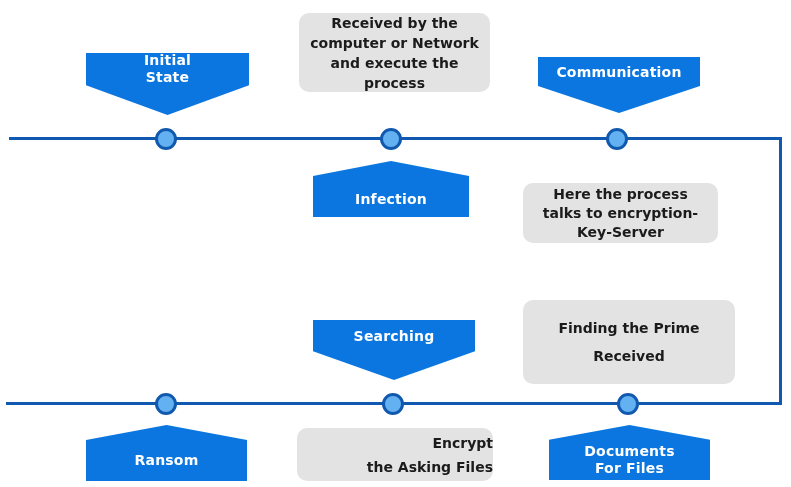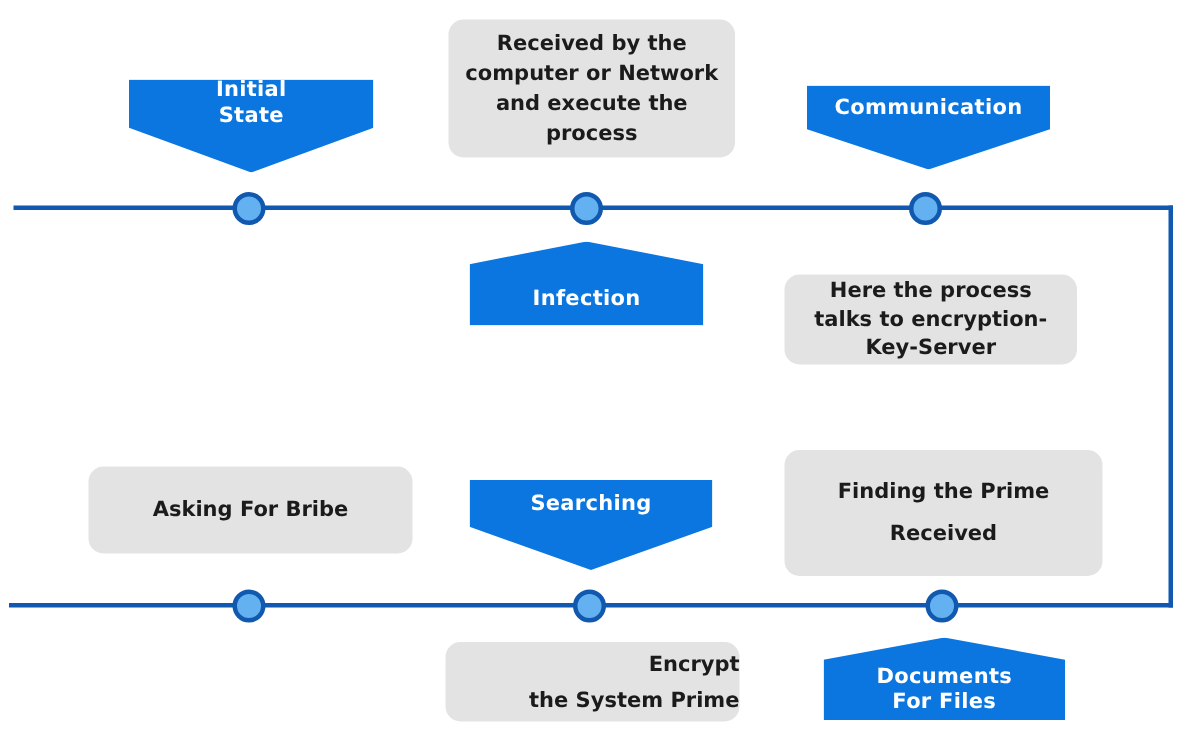--- a/index.html
+++ b/index.html
@@ -32,21 +32,21 @@
   .b-encrypt  { left:313px; top:320px; width:162px; height:60px; padding-bottom:27px; }
   .b-ransom   { left:86px;  top:425px; width:161px; height:56px; padding-top:14px; }
   .b-search   { left:549px; top:425px; width:161px; height:55px; padding-top:14px; }
 
   
   .note { position:absolute; background:var(--box-gray,#e3e3e3); border-radius:10px;
           color:var(--box-text,#1b1b1b); font-weight:bold; font-size:14px;
           display:flex; flex-direction:column; align-items:center; justify-content:center;
           text-align:center; box-sizing:border-box; }
   .note p { margin:4px 0; line-height:20px; white-space:pre-line; }
-  .nb-received { left:299px; top:13px;  width:191px; height:92px; }
+  .nb-received { left:299px; top:13px;  width:191px; height:79px; }
   .nb-methods  { left:70px;  top:169px; width:197px; height:91px; }
   .nb-talks    { left:523px; top:165px; width:195px; height:60px;margin-top:18px; }
   .nb-talks p  { line-height:19px; margin:0; }
   .nb-bribe    { left:59px;  top:311px; width:216px; height:58px; }
   .nb-finding  { left:523px; top:300px; width:212px; height:84px; }
   .nb-encrypt  { left:297px; top:428px; width:196px; height:53px;align-items:flex-end; }
   .nb-encrypt p { margin:2px 0; }
 </style>
 </head>
 <body>
@@ -62,39 +62,37 @@
   <div class="node n3"></div>
   <div class="node n4"></div>
   <div class="node n5"></div>
   <div class="node n6"></div>
 
   <div class="banner down b-initial">Initial
 State</div>
   <div class="banner down b-comm">Communication</div>
   <div class="banner up b-infect">Infection</div>
   <div class="banner down b-encrypt">Searching</div>
+  <div class="banner up b-ransom">Ransom</div>
   <div class="banner up b-search">Documents
 For Files</div>
 
   <div class="note nb-received">
       <p>Received by the
 computer or Network
 and execute the
 process</p>
     </div>
   <div class="note nb-talks">
       <p>Here the process
 talks to encryption-
 Key-Server</p>
     </div>
-  <div class="note nb-bribe">
-      <p>Asking For Bribe</p>
-    </div>
   <div class="note nb-finding">
       <p>Finding the Prime</p>
       <p>Received</p>
     </div>
   <div class="note nb-encrypt">
       <p>Encrypt</p>
-      <p>the System Prime</p>
+      <p>the Asking Files</p>
     </div>
 
 </div>
 
 </body></html>

